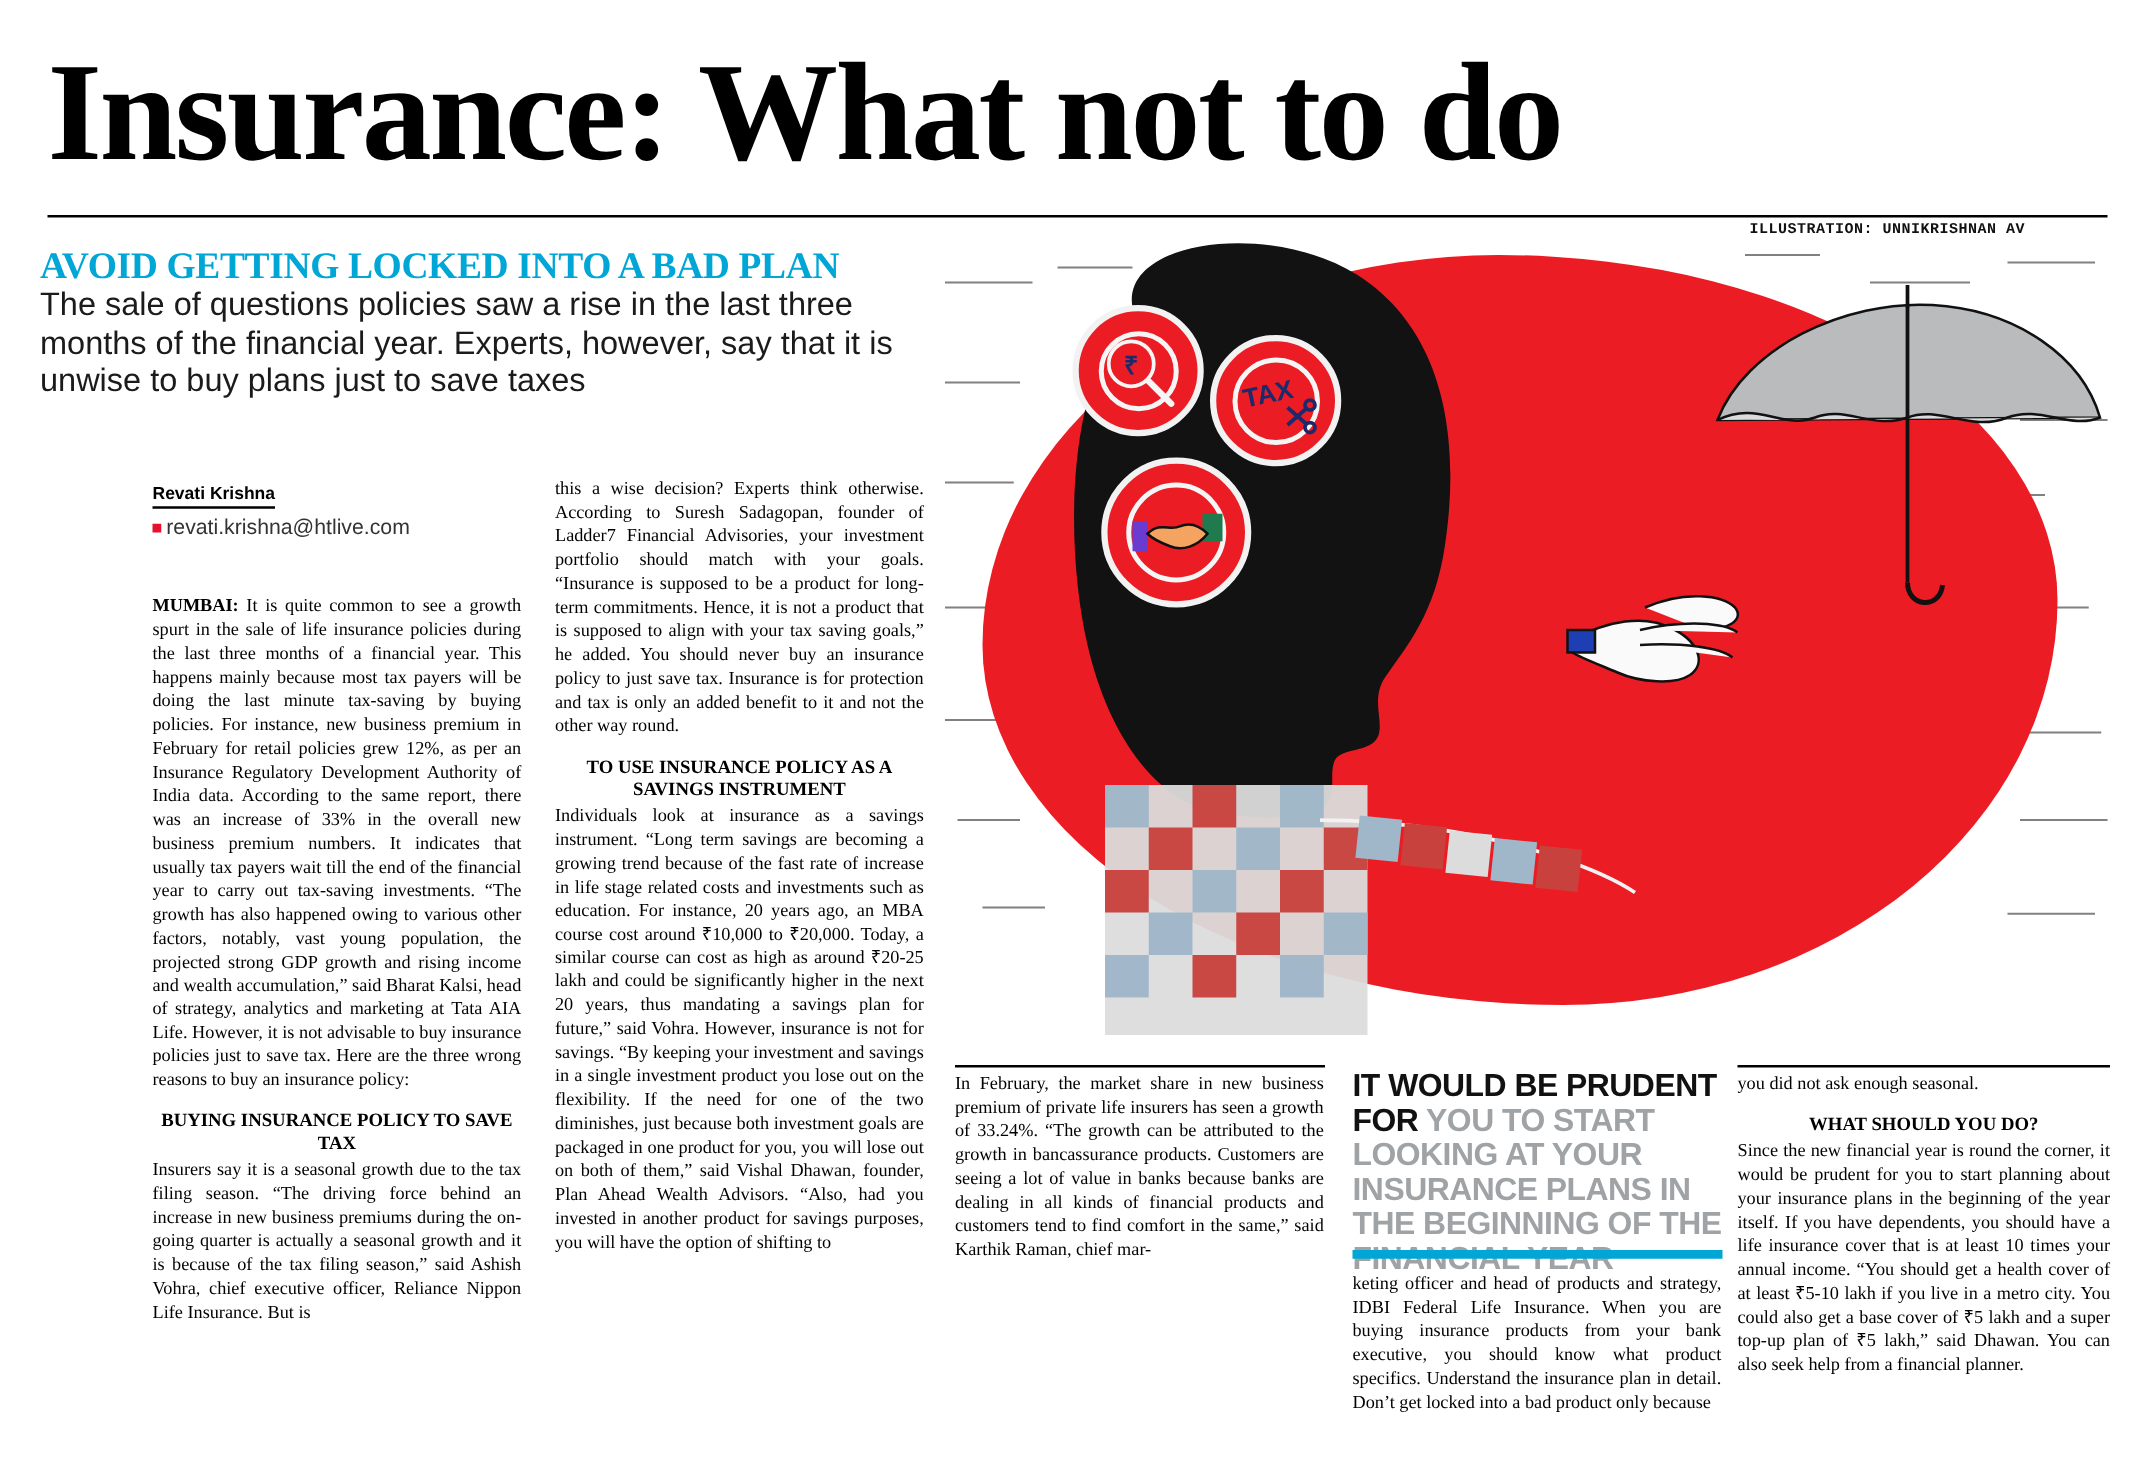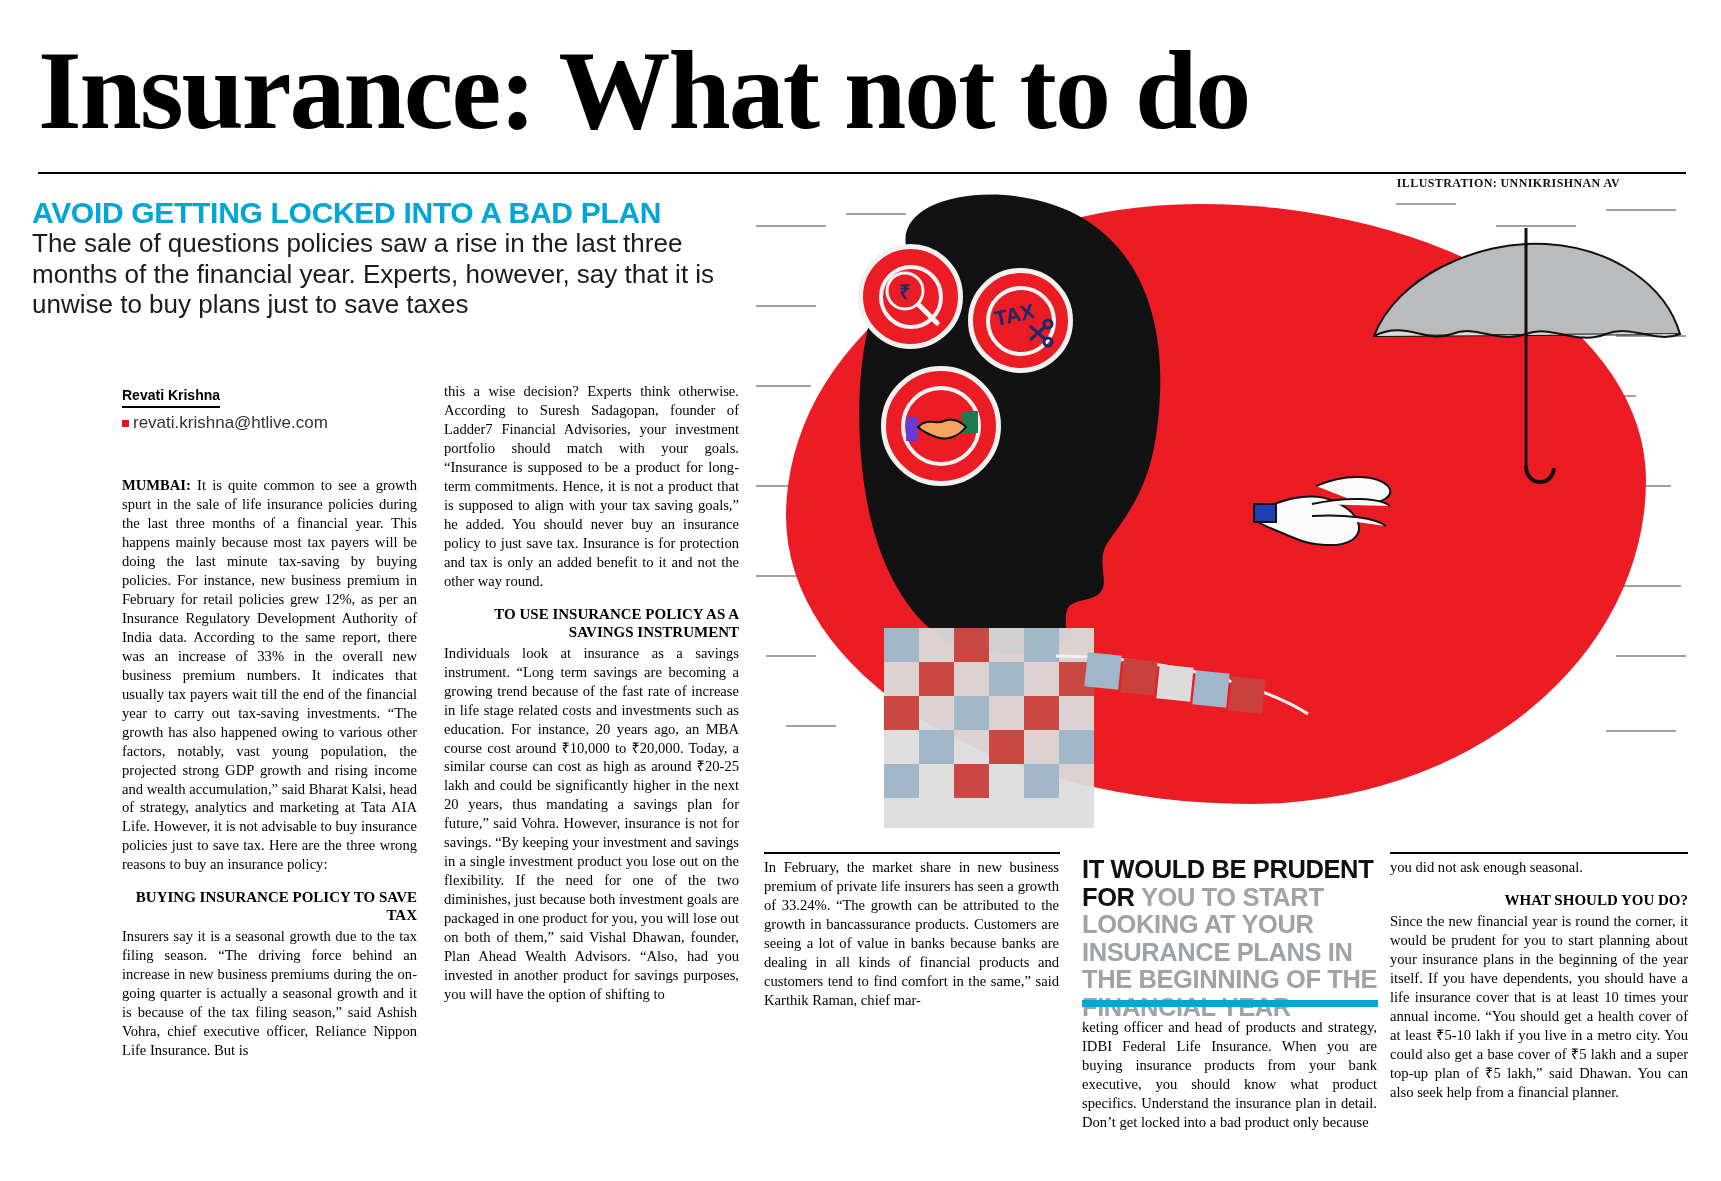--- a/index.html
+++ b/index.html
@@ -3,36 +3,36 @@
 <meta charset="utf-8">
 <style>
   html,body{margin:0;padding:0;background:#ffffff;}
   body{width:1721px;height:1181px;font-family:"Liberation Serif",serif;color:#000;overflow:hidden;}
   .page{position:relative;width:1658px;height:1181px;}
 
   
   .masthead{position:absolute;left:38px;top:34px;width:1650px;}
   .headline{font-family:"Liberation Serif",serif;font-weight:700;font-size:112px;line-height:1.0;letter-spacing:-2px;white-space:nowrap;}
   .rule-top{position:absolute;left:38px;top:172px;width:1648px;height:2px;background:#000;}
-  .illus-credit{position:absolute;right:38px;top:176px;font-family:Liberation Serif, serif;font-size:12px;font-weight:700;letter-spacing:.4px;color:#111;}
-
-  
-  .kicker{position:absolute;left:32px;top:196px;width:700px;font-family:Liberation Sans, sans-serif;font-weight:700;font-size:30px;letter-spacing:-.3px;color:#00a6d6;}
+  .illus-credit{position:absolute;right:38px;top:176px;font-family:Liberation Mono, monospace;font-size:12px;font-weight:700;letter-spacing:.4px;color:#111;}
+
+  
+  .kicker{position:absolute;left:32px;top:196px;width:700px;font-family:Liberation Serif, serif;font-weight:700;font-size:30px;letter-spacing:-.3px;color:#00a6d6;}
   .standfirst{position:absolute;left:32px;top:228px;width:700px;font-family:"Liberation Sans",sans-serif;font-size:26px;line-height:1.18;color:#1b1b1b;}
 
   
   .byline{position:absolute;left:122px;top:386px;width:300px;}
   .byline-name{font-family:"Liberation Sans",sans-serif;font-weight:700;font-size:14px;border-bottom:2px solid #000;padding-bottom:3px;display:inline-block;}
   .byline-mail{font-family:"Liberation Sans",sans-serif;font-size:17px;color:#333;margin-top:5px;}
   .byline-mail .sq{display:inline-block;width:7px;height:7px;background:#e8112d;margin-right:4px;vertical-align:middle;}
 
   
   .col{position:absolute;font-size:14.6px;line-height:1.30;text-align:justify;-webkit-hyphens:auto;hyphens:auto;}
   .col p{margin:0 0 0 0;text-indent:0;}
-  .subhead{font-weight:700;font-size:15px;line-height:1.2;margin:14px 0 3px 0;text-align:right;}
+  .subhead{font-weight:700;font-size:15px;line-height:1.2;margin:14px 0 3px 0;text-align:center;}
   .lead-city{font-weight:700;}
 
   #col1{left:122px;top:440px;width:295px;margin-top:36px;}
   #col2{left:444px;top:382px;width:295px;}
   #col3{left:764px;top:858px;width:295px;}
   #col4{left:1082px;top:1018px;width:295px;}
   #col5{left:1390px;top:858px;width:298px;}
 
   
   .pullquote{position:absolute;left:1082px;top:856px;width:296px;font-family:"Liberation Sans",sans-serif;font-weight:700;font-size:25.5px;line-height:1.08;letter-spacing:-.4px;}

